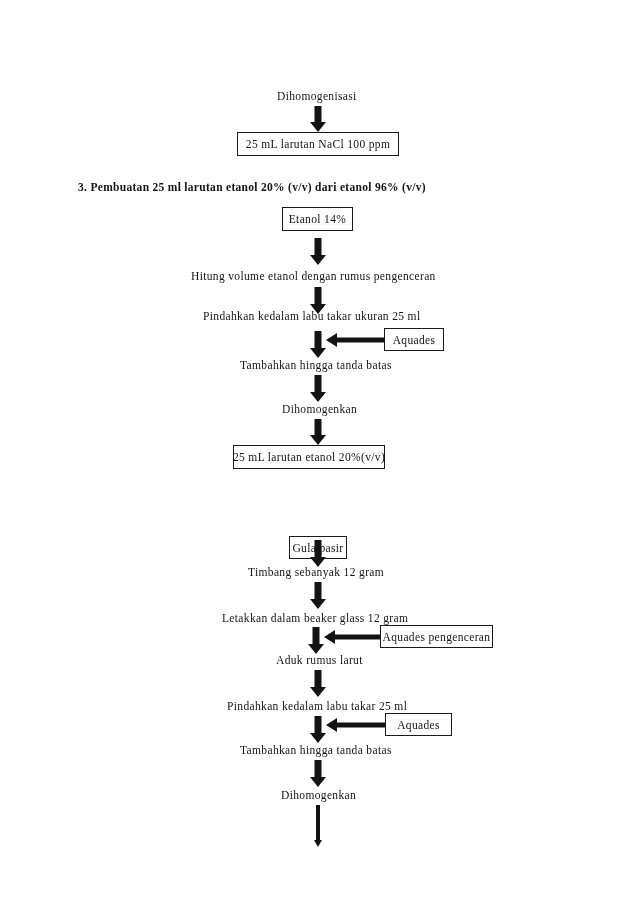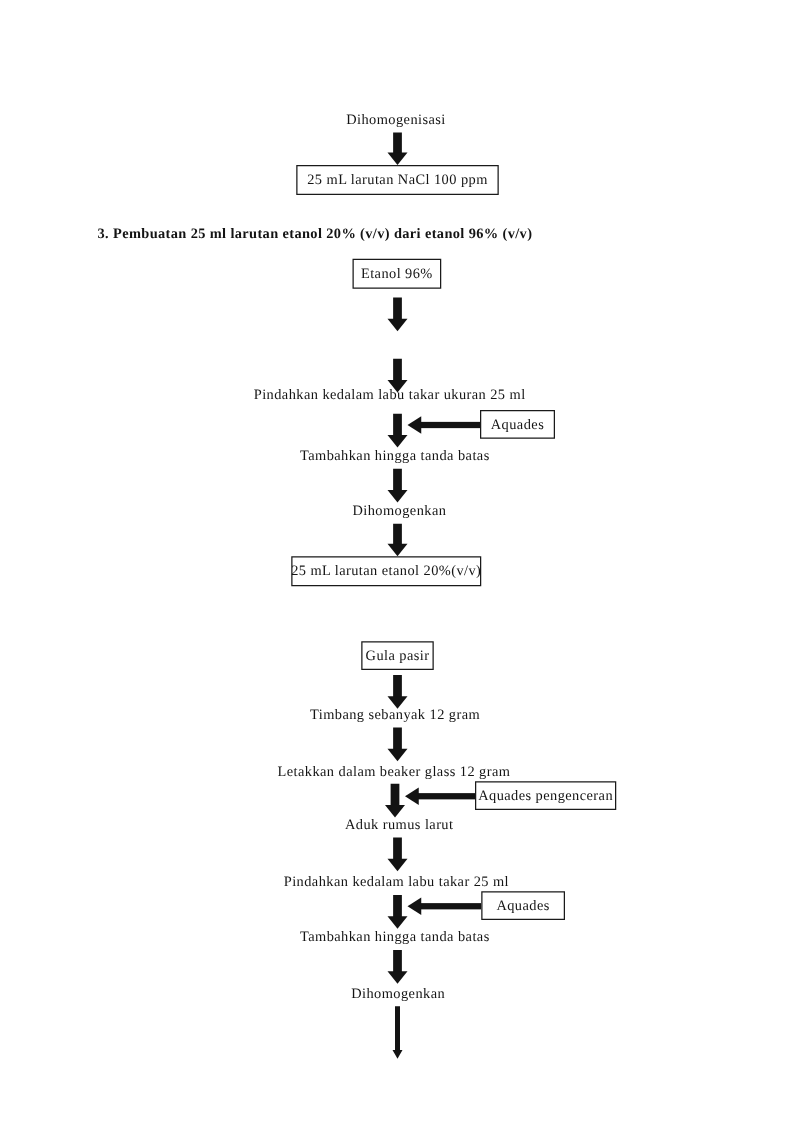--- a/index.html
+++ b/index.html
@@ -112,28 +112,29 @@
     <div class="head"></div>
   </div>
 
   <div class="box" style="left:237px; top:132px; width:162px; height:24px;">
     <span>25 mL larutan  NaCl 100 ppm</span>
   </div>
 
   <div class="heading" style="left:78px; top:182px;">3. Pembuatan  25 ml larutan  etanol  20% (v/v)  dari etanol 96% (v/v)</div>
 
   <div class="box" style="left:282px; top:207px; width:71px; height:24px;">
-    <span>Etanol  96%</span>
+    <span>Etanol  14%</span>
   </div>
 
   <div class="arrow-down" style="left:310px; top:238px; width:16px; height:27px;">
     <div class="shaft" style="width:7px; height:18px;"></div>
     <div class="head"></div>
   </div>
 
+  <div class="txt" style="left:191px; top:271px;">Hitung  volume  etanol  dengan  rumus  pengenceran</div>
 
   <div class="arrow-down" style="left:310px; top:287px; width:16px; height:27px;">
     <div class="shaft" style="width:7px; height:18px;"></div>
     <div class="head"></div>
   </div>
 
   <div class="txt" style="left:203px; top:311px;">Pindahkan  kedalam  labu takar ukuran  25 ml</div>
 
   <div class="arrow-down" style="left:310px; top:331px; width:16px; height:27px;">
     <div class="shaft" style="width:7px; height:18px;"></div>
@@ -161,21 +162,21 @@
   <div class="arrow-down" style="left:310px; top:419px; width:16px; height:26px;">
     <div class="shaft" style="width:7px; height:17px;"></div>
     <div class="head"></div>
   </div>
 
   <div class="box" style="left:233px; top:445px; width:152px; height:24px;">
     <span>25 mL larutan  etanol 20%(v/v)</span>
   </div>
 
 
-  <div class="box" style="left:289px; top:513px; width:58px; height:23px;">
+  <div class="box" style="left:289px; top:536px; width:58px; height:23px;">
     <span>Gula  pasir</span>
   </div>
 
   <div class="arrow-down" style="left:310px; top:540px; width:16px; height:27px;">
     <div class="shaft" style="width:7px; height:18px;"></div>
     <div class="head"></div>
   </div>
 
   <div class="txt" style="left:248px; top:567px;">Timbang  sebanyak  12 gram</div>
 

